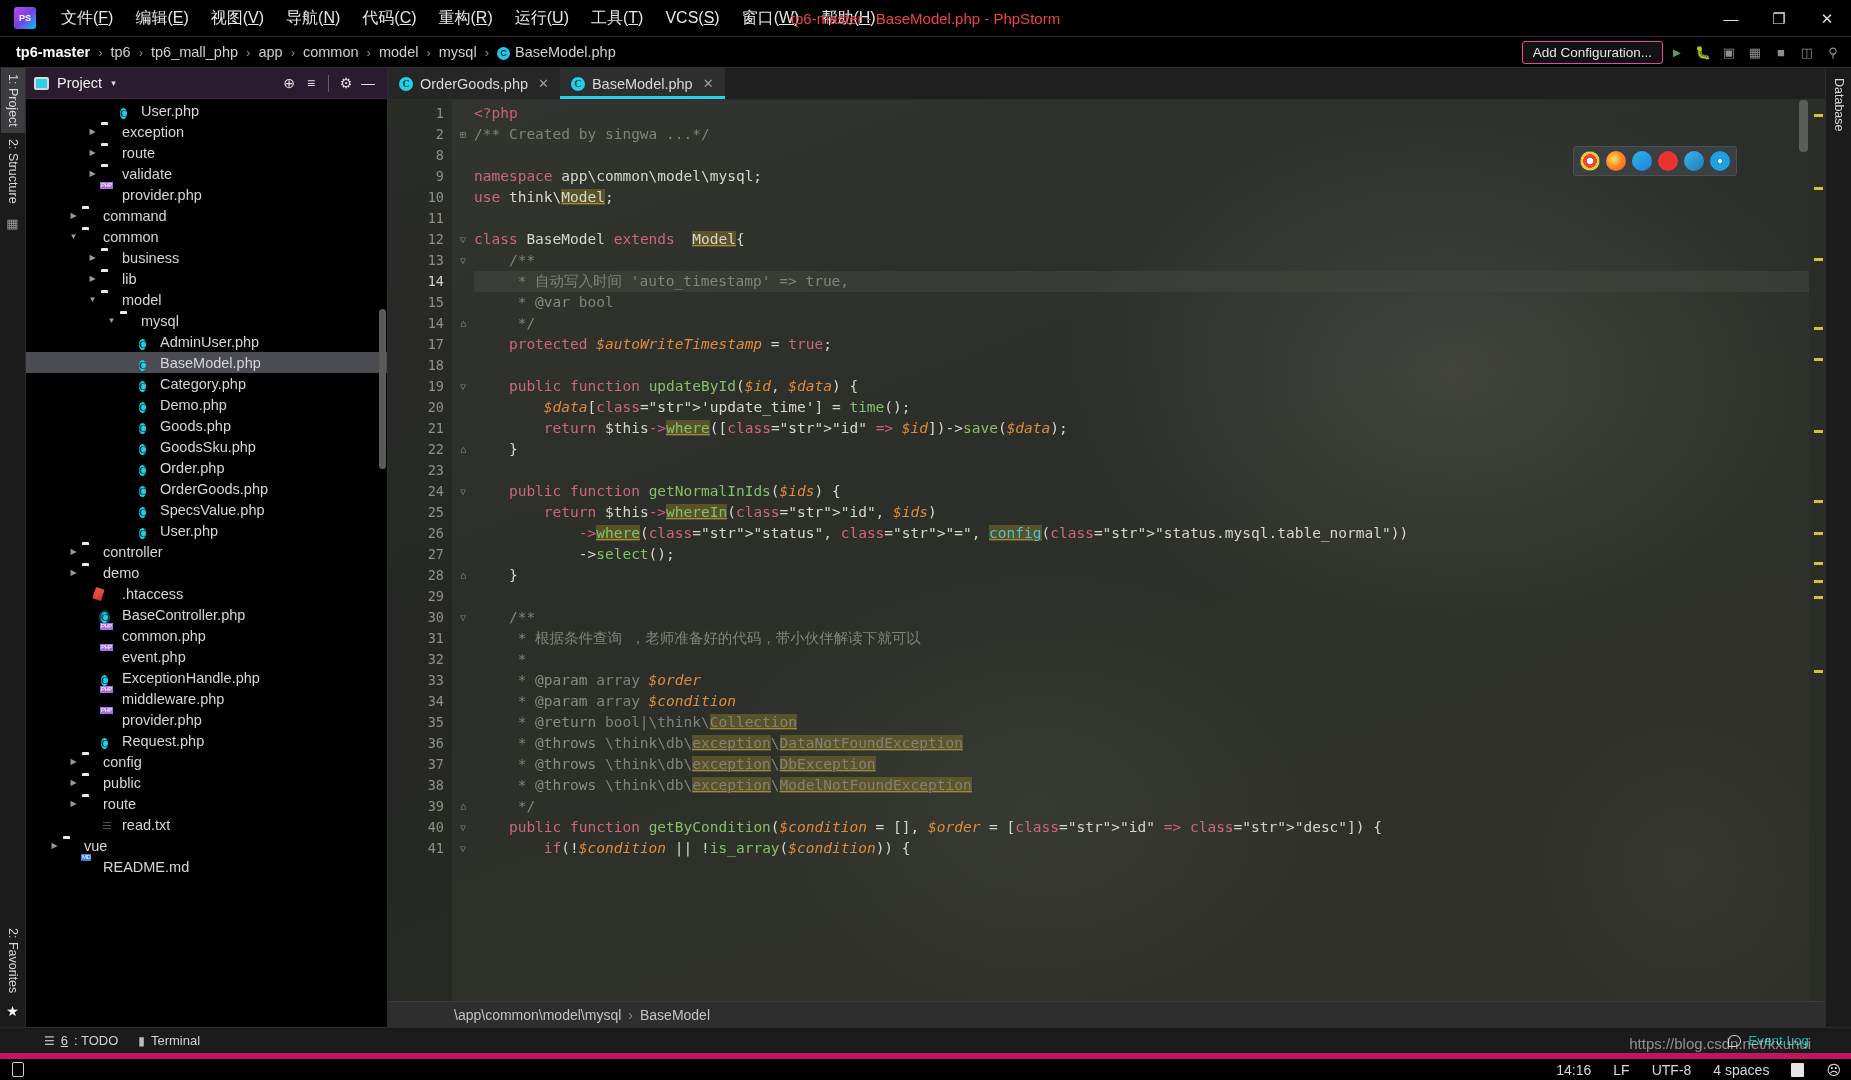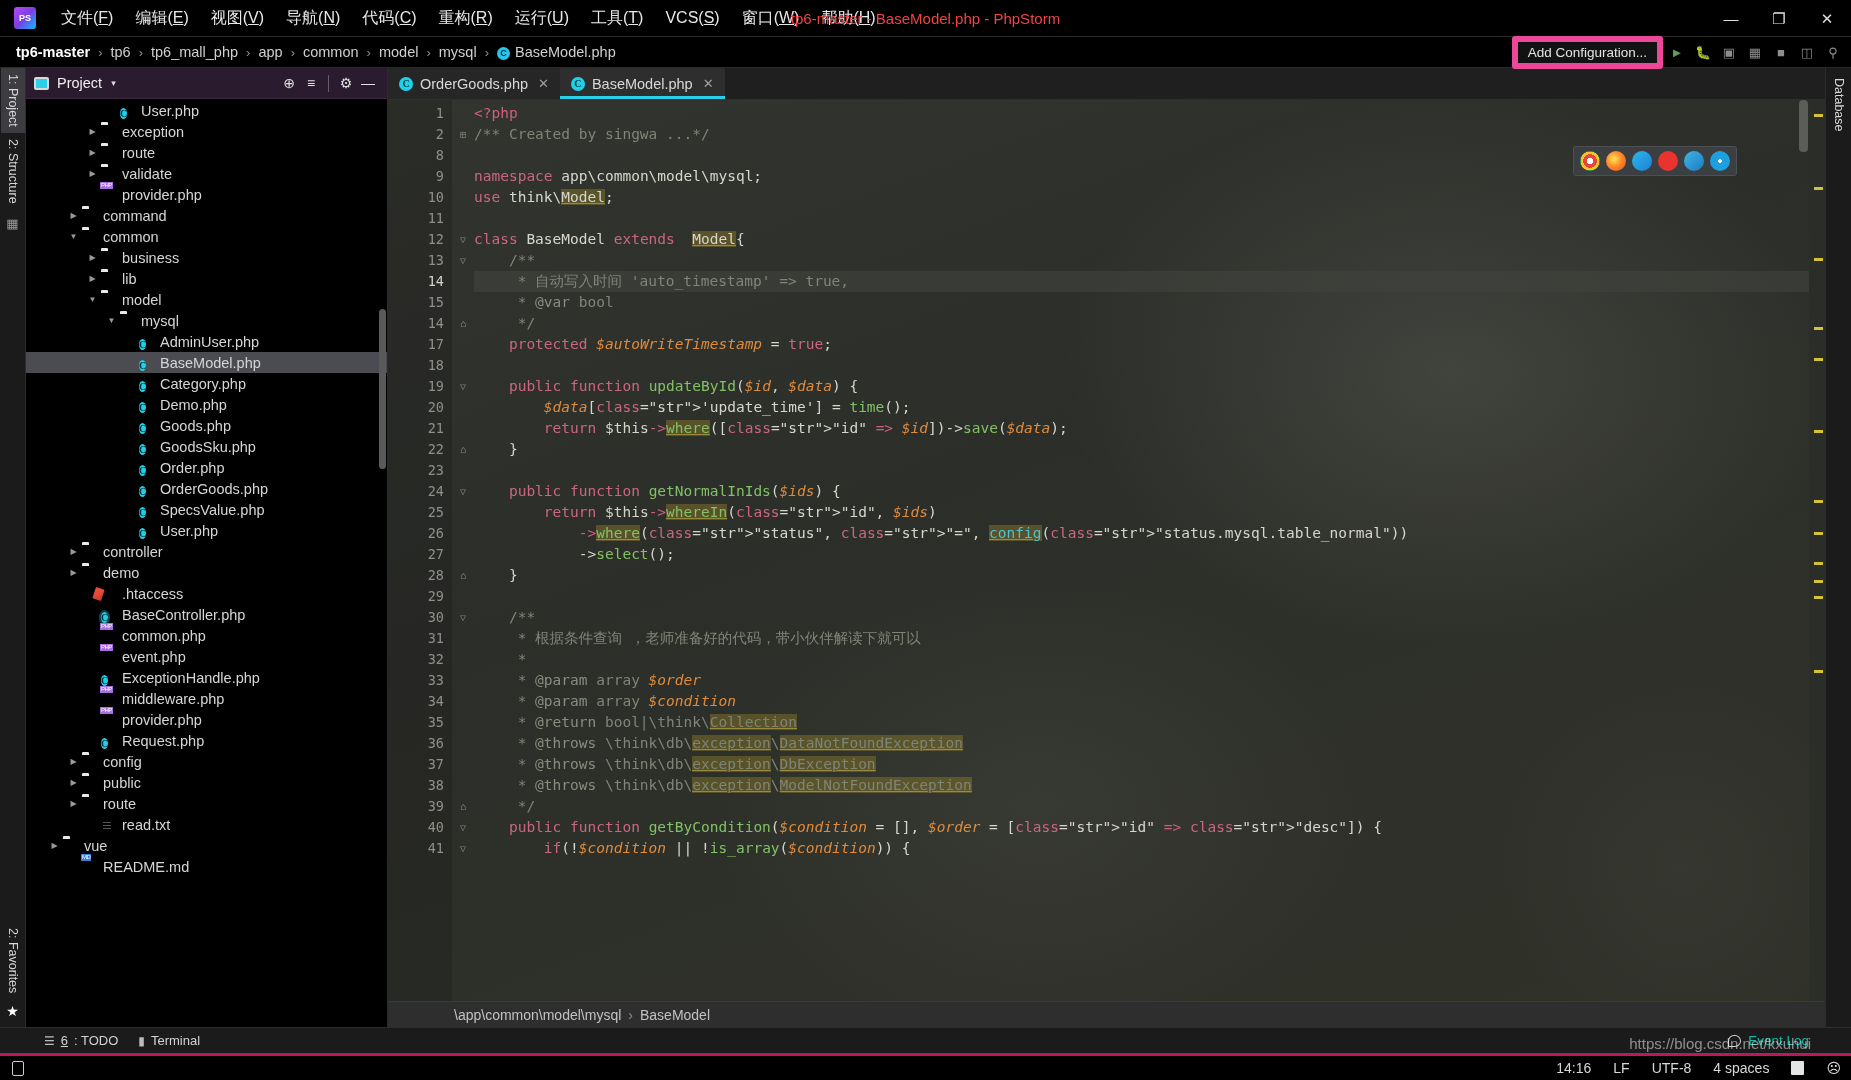--- a/index.html
+++ b/index.html
@@ -68,21 +68,21 @@
     display:inline-block; width:13px;height:13px;border-radius:50%;
     background:#29c5e8; color:#06333c; font-size:9px; font-weight:bold;
     text-align:center; line-height:13px; margin-right:5px;
     vertical-align: middle;
   }
   .navright {
     position: absolute; right: 6px; top: 0; height: 31px;
     display: flex; align-items: center; gap: 2px;
   }
   .addconf {
-    border: 6px solid #ec4899; border-radius: 3px; color: #e4e4e4;
+    border: 1px solid #ec4899; border-radius: 3px; color: #e4e4e4;
     font-size: 13.5px; padding: 3px 10px; background: #121212;
   }
   .navicon {
     width: 24px; height: 24px; display: flex; align-items: center;
     justify-content: center; color: #8d8d8d; font-size: 13px;
   }
   .navicon.run { color: #5c9e5c; }
 
   
   .body {
@@ -339,21 +339,21 @@
   }
   .elico {
     width: 13px; height: 12px; border: 1.5px solid #cfcfcf;
     border-radius: 7px 7px 7px 1px;
   }
 
   
   .statusbar {
     height: 27px; flex: 0 0 27px; background: #000;
     display: flex; align-items: center; position: relative;
-    border-top: 3px solid #be185d;
+    border-top: 6px solid #be185d;
   }
   .sb-left { display: flex; align-items: center; margin-left: 12px; }
   .sb-doc {
     width: 12px; height: 15px; border: 1.5px solid #cdcdcd; border-radius: 2px;
   }
   .sb-right {
     position: absolute; right: 10px; display: flex; align-items: center;
     gap: 22px; color: #d8d8d8; font-size: 14px;
   }
   .sb-lock { width: 13px; height: 14px; background: #e4e4e4; border-radius: 1px; }

